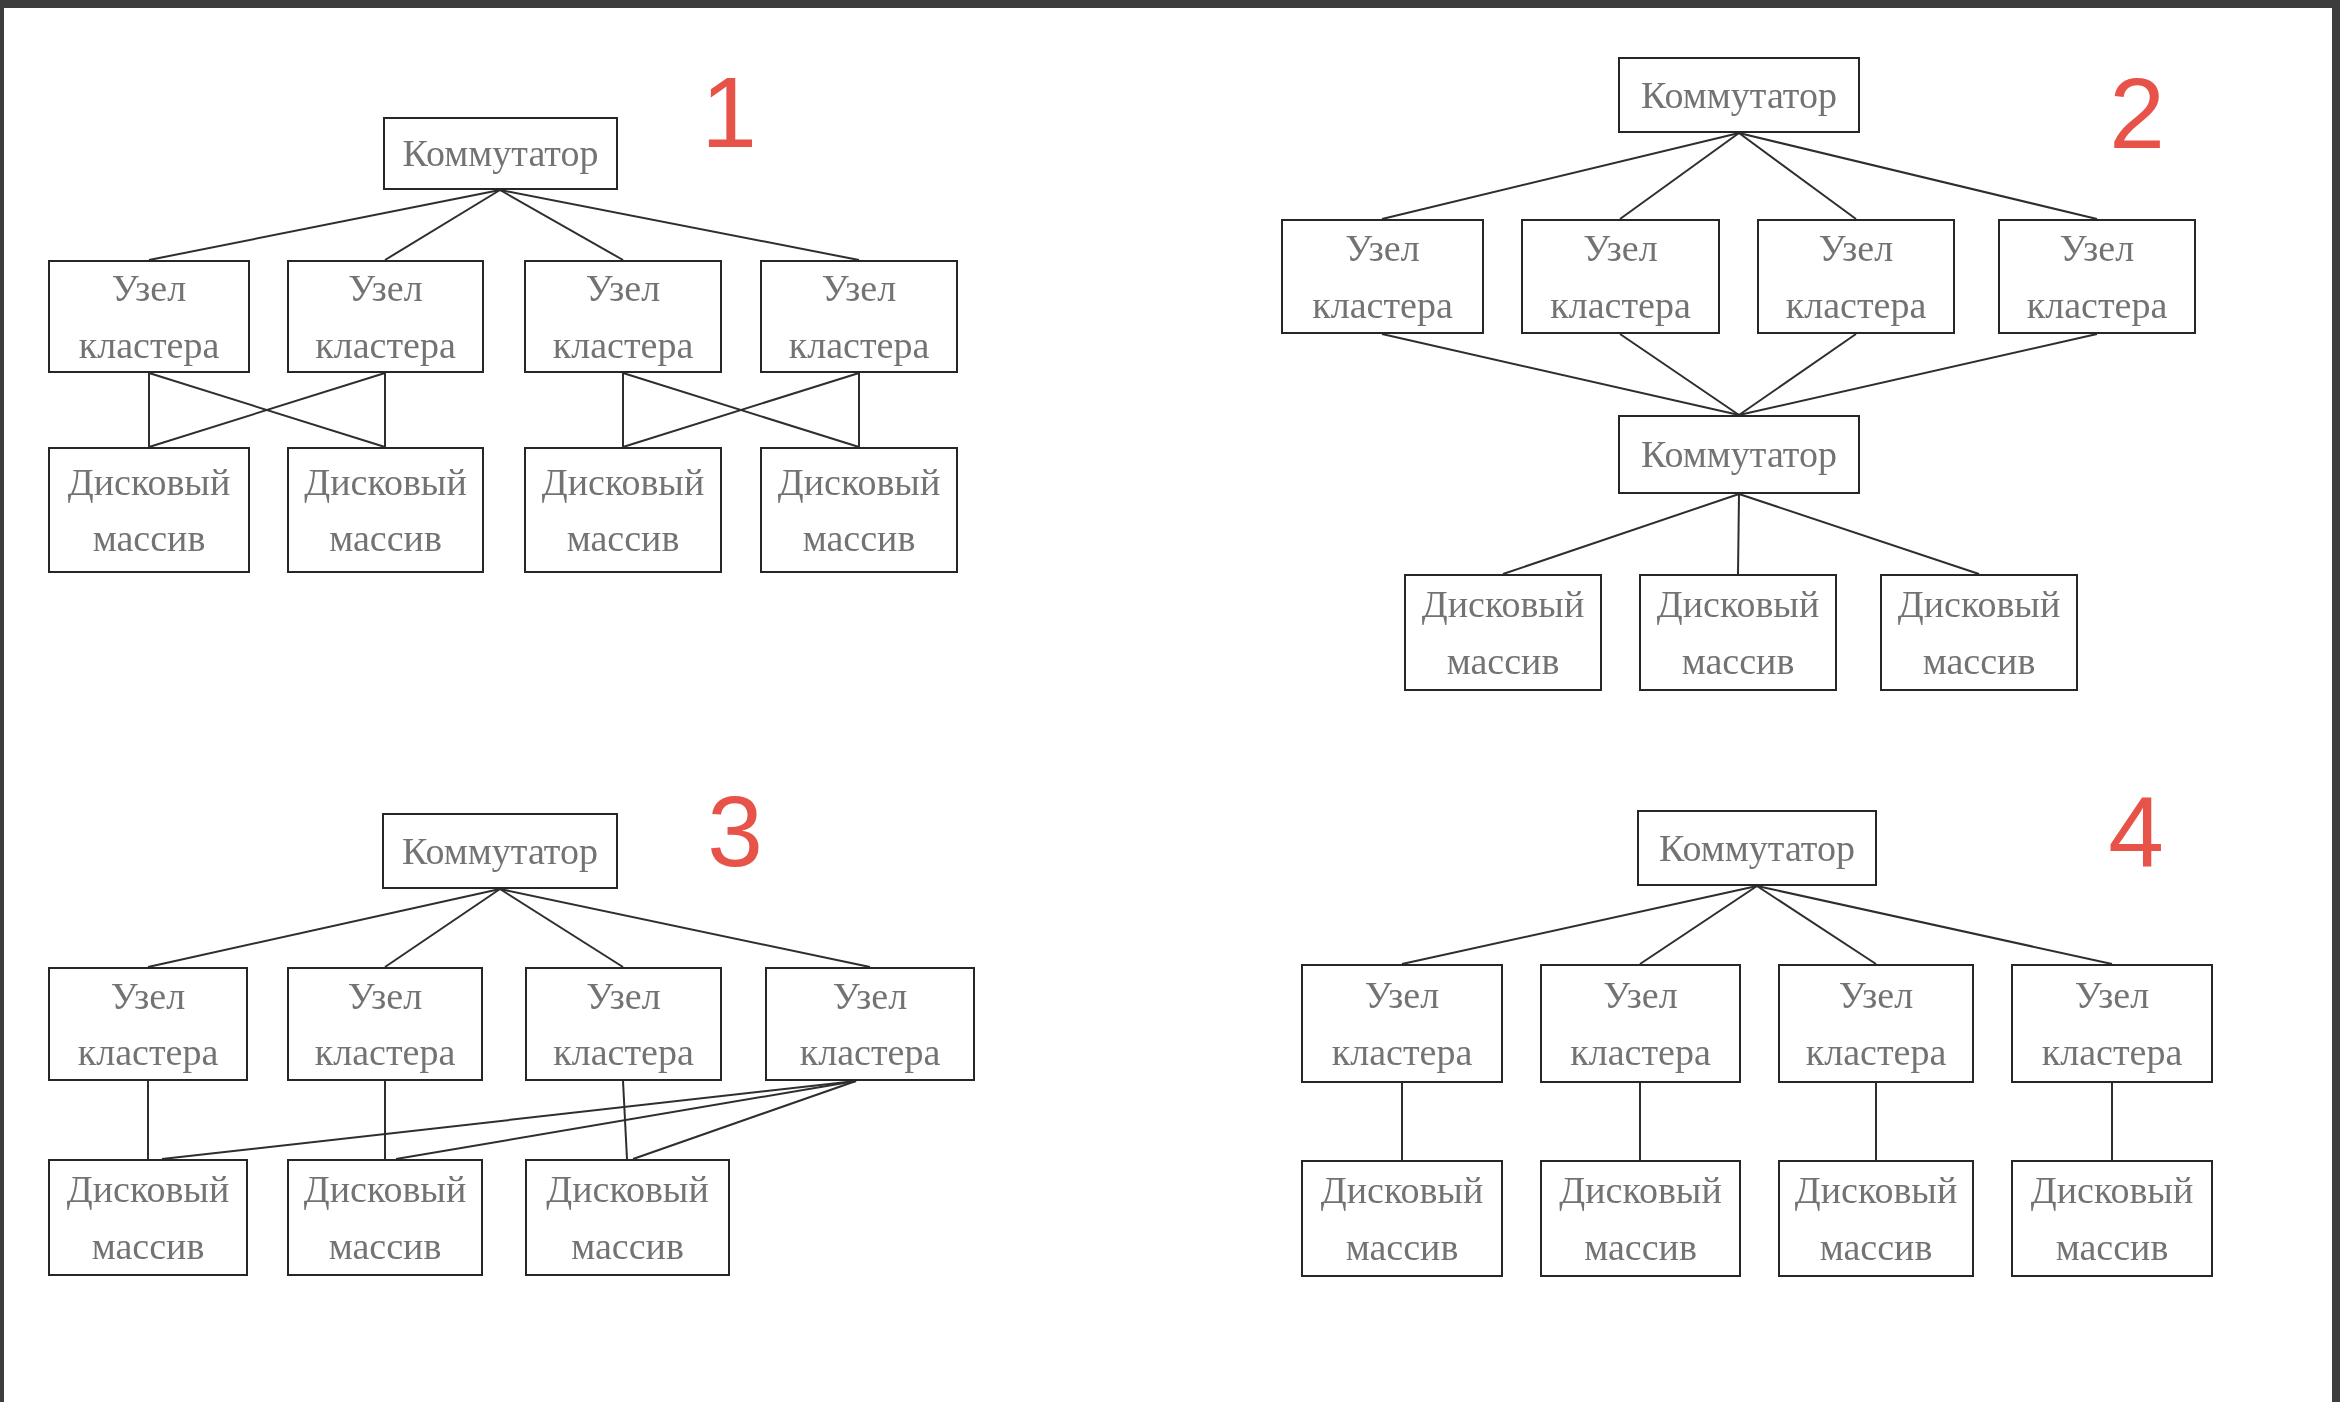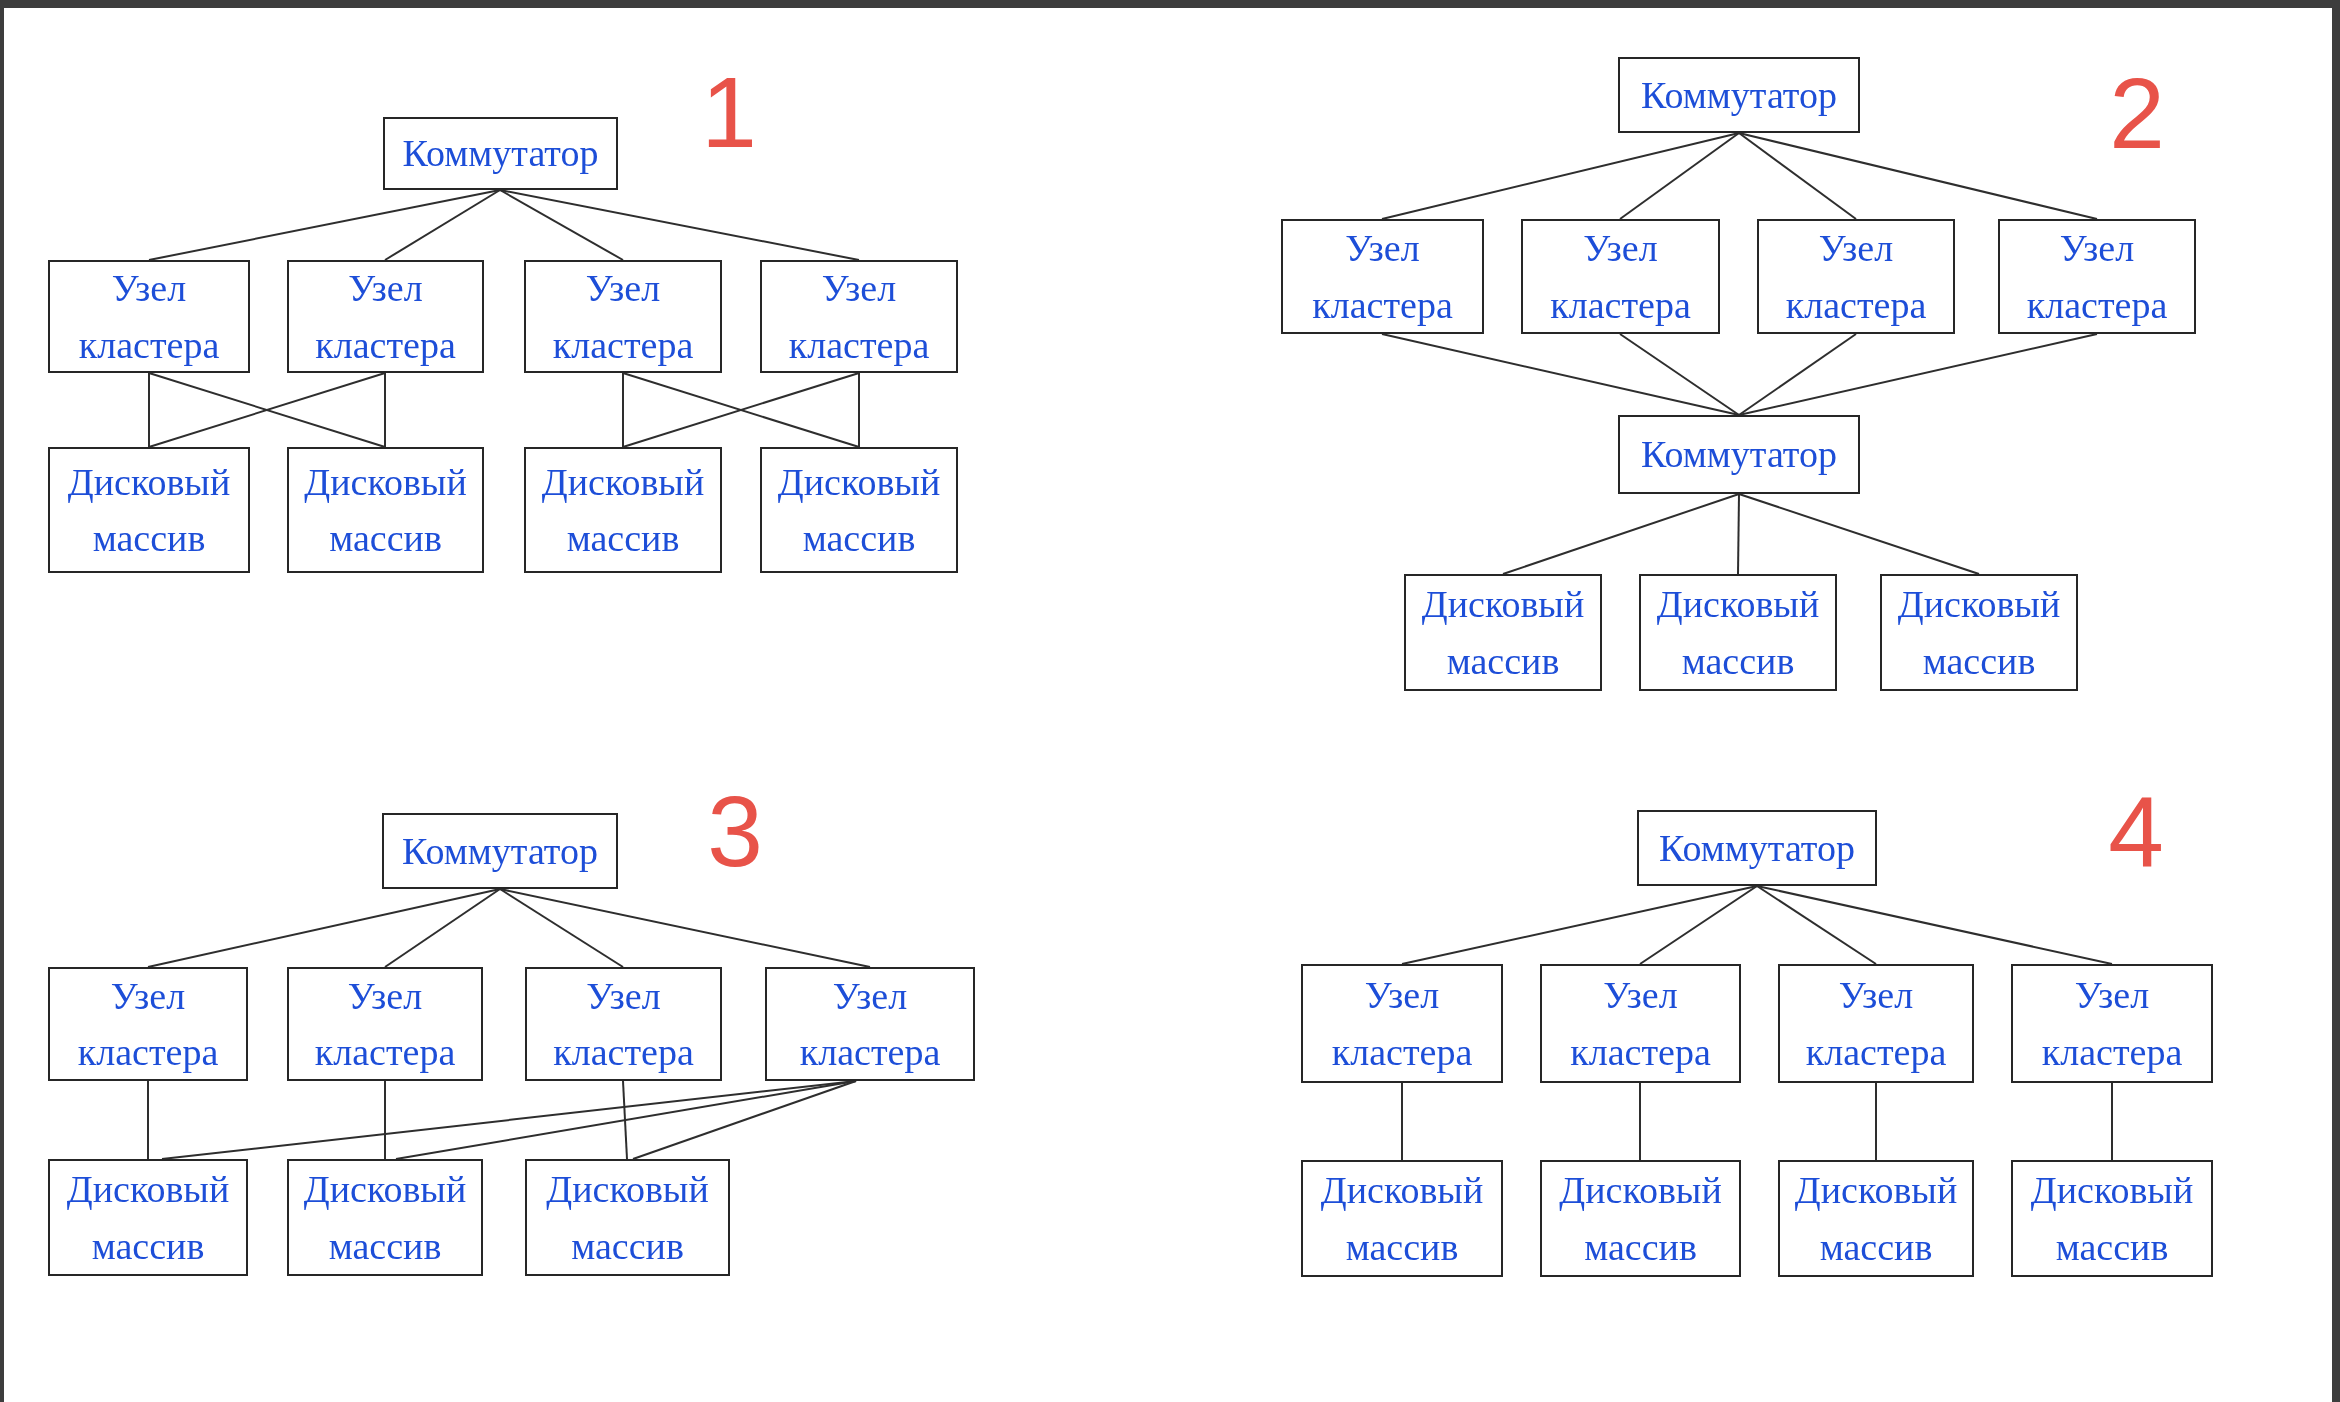--- a/index.html
+++ b/index.html
@@ -7,21 +7,21 @@
   .frame-top{position:absolute;left:0;top:0;width:2340px;height:8px;background:#3d3d3d;}
   .frame-left{position:absolute;left:0;top:0;width:4px;height:1402px;background:#3d3d3d;}
   .frame-right{position:absolute;right:0;top:0;width:8px;height:1402px;background:#3d3d3d;}
   #edges{position:absolute;left:0;top:0;width:2340px;height:1402px;}
   #edges line{stroke:#2e2e2e;stroke-width:2;}
   .box{
     position:absolute;box-sizing:border-box;background:#ffffff;
     border:2px solid #262626;
     display:flex;flex-direction:column;align-items:center;justify-content:center;
     font-family:"Liberation Serif",serif;font-size:38px;line-height:1.48;
-    color:#1d4ed8;text-align:center;
+    color:#737373;text-align:center;
   }
   .num{
     position:absolute;width:100px;height:100px;
     font-family:"Liberation Sans",sans-serif;font-size:100px;line-height:100px;
     color:#e85349;text-align:center;
   }
 </style>
 </head>
 <body>
 

